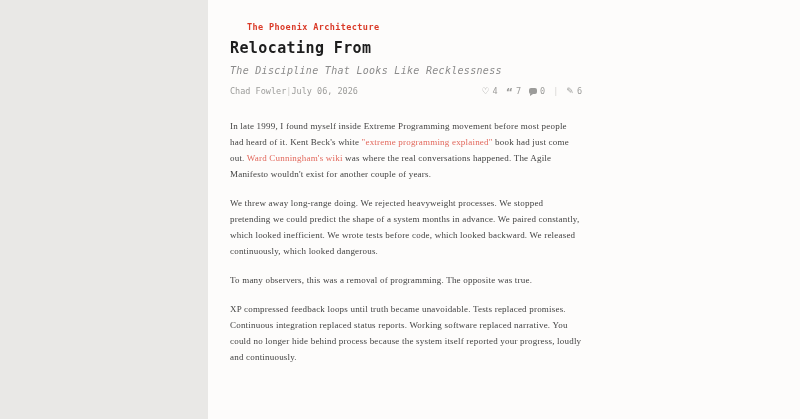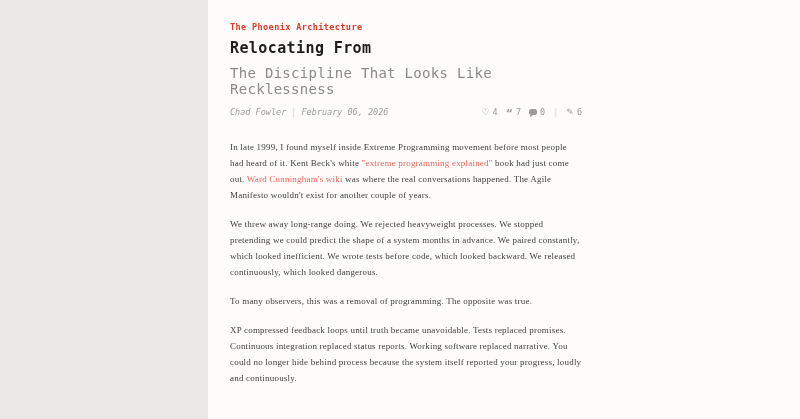--- a/index.html
+++ b/index.html
@@ -13,35 +13,35 @@
   .panel {
     position: absolute; left: 208px; top: 0; right: 0; bottom: 0;
     background: #fdfcfb;
   }
   .content {
     padding: 20px 0 0 22px;
     width: 352px;
   }
   .kicker {
     font-size: 8.5px; font-weight: bold; color: #da3a28;
-    letter-spacing: 0.4px; margin: 2px 0 7px; cursor: pointer;
+    letter-spacing: 0.4px; margin: 2px 17px 7px; cursor: pointer;
   }
   .title {
     font-size: 15px; font-weight: bold; color: #1d1d1d;
     letter-spacing: 0.4px; margin: 0 0 8px;
   }
   .subtitle {
-    font-size: 14px; color: #8b8b8b;
+    font-size: 10px; font-style: italic; color: #8b8b8b;
     letter-spacing: 0.3px; margin: 8px 0 10px;
   }
   .byline-row {
     display: flex; justify-content: space-between; align-items: center;
     font-size: 8.5px; color: #9c9c9a; margin: 0 0 22px;
   }
-  .byline { display: flex; gap: 5px; align-items: center; font-style: italic; }
+  .byline { display: flex; align-items: center; }
   .byline .sep { color: #cfcecb; }
   .meta { display: flex; gap: 8px; align-items: center; }
   .stat { display: flex; gap: 3px; align-items: center; cursor: pointer; }
   .stat .glyph { font-family: "DejaVu Sans", sans-serif; font-size: 9px; line-height: 1; }
   .stat .glyph.quote { font-weight: bold; font-size: 11px; line-height: 6px; position: relative; top: 2px; }
   .meta .divider { color: #d6d5d2; }
   .bubble {
     width: 8px; height: 6px; background: #9c9c9a; border-radius: 2px;
     position: relative; display: inline-block; top: 0;
   }
@@ -64,21 +64,21 @@
     <div class="kicker">The Phoenix Architecture</div>
 
     <h1 class="title">Relocating From</h1>
 
     <div class="subtitle">The Discipline That Looks Like Recklessness</div>
 
     <div class="byline-row">
       <div class="byline">
         <span>Chad Fowler</span>
         <span class="sep">|</span>
-        <span>February 06, 2026</span>
+        <span>July 06, 2026</span>
       </div>
       <div class="meta">
         <span class="stat">
           <span class="glyph">♡</span>
           <span>4</span>
         </span>
         <span class="stat">
           <span class="glyph quote">“</span>
           <span>7</span>
         </span>

